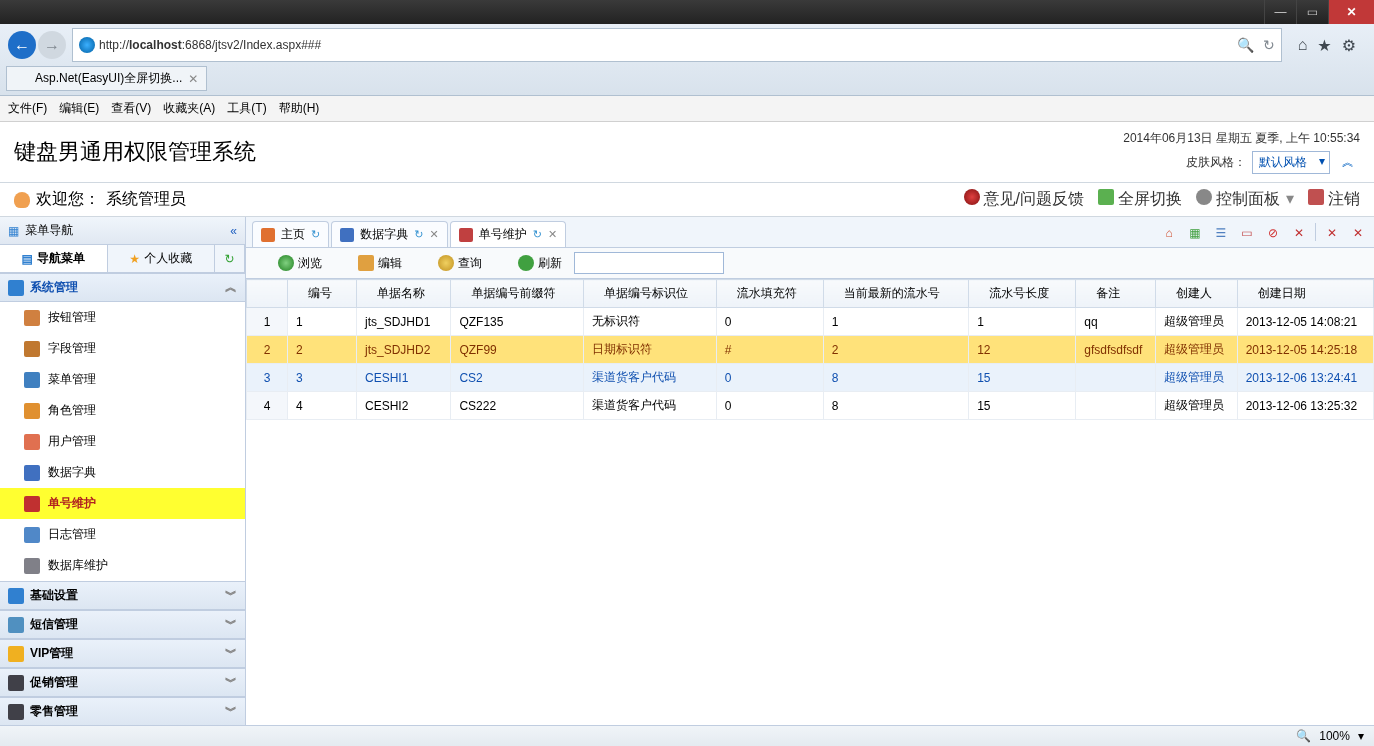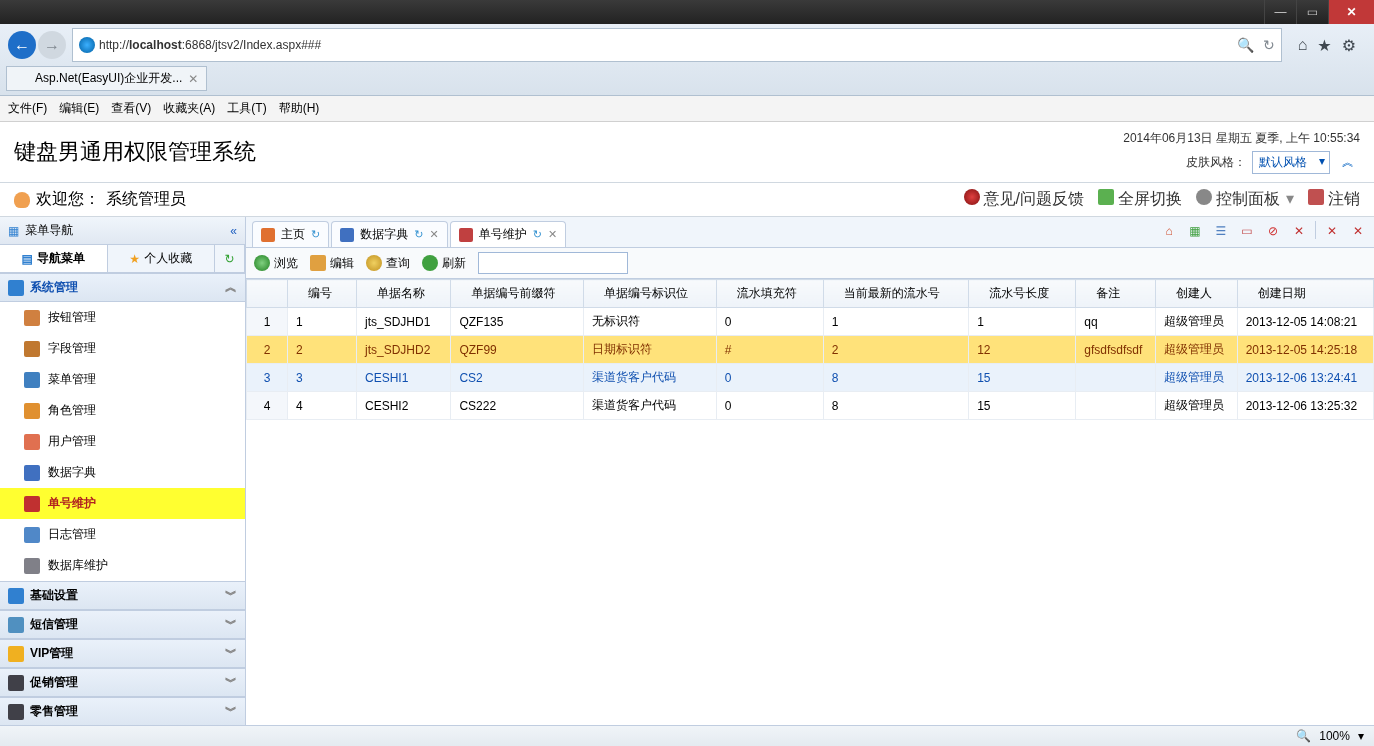--- a/index.html
+++ b/index.html
@@ -57,31 +57,31 @@
 .accordion-hdr { background: linear-gradient(#eaf1fa, #dce6f2); border-top: 1px solid #c0cde0; border-bottom: 1px solid #c0cde0; padding: 5px 8px; display: flex; align-items: center; gap: 6px; font-weight: bold; }
 .accordion-hdr .caret { margin-left: auto; color: #888; }
 .accordion-hdr.active { color: #1050b0; }
 .menu-list { background: #fff; }
 .menu-item { padding: 7px 0 7px 24px; display: flex; align-items: center; gap: 8px; border-bottom: 0; }
 .menu-item.selected { background: #ffff30; font-weight: bold; color: #b02020; }
 .m-ico { width: 16px; height: 16px; display: inline-block; border-radius: 2px; }
 
 
 .main { flex: 1; display: flex; flex-direction: column; background: #fff; }
-.main-tabs { background: #f0f5fb; border-bottom: 1px solid #c0cde0; padding: 4px 6px 0 6px; display: flex; align-items: flex-start; gap: 9px; }
+.main-tabs { background: #f0f5fb; border-bottom: 1px solid #c0cde0; padding: 4px 6px 0 6px; display: flex; align-items: flex-end; gap: 9px; }
 .main-tab { background: #fafcff; border: 1px solid #c0cde0; border-bottom: none; padding: 4px 8px; display: flex; align-items: center; gap: 6px; font-size: 12px; border-radius: 4px 4px 0 0; }
 .main-tab.active { background: #fff; }
 .main-tab .tab-ico { width: 14px; height: 14px; display: inline-block; }
 .main-tab .close-x { color: #888; font-size: 11px; }
 .main-tab .refresh-c { color: #3090d0; font-size: 11px; }
 .tab-tools { margin-left: auto; display: flex; gap: 6px; padding-bottom: 4px; }
 .tool-ico { width: 20px; height: 20px; display: flex; align-items: center; justify-content: center; border: 1px solid transparent; border-radius: 3px; font-size: 12px; }
 
 .data-toolbar { background: #f8fafc; border-bottom: 1px solid #c0cde0; padding: 4px 8px; display: flex; align-items: center; gap: 12px; }
-.dt-btn { display: flex; align-items: center; gap: 4px; }
+.dt-btn { display: flex; align-items: center; gap: 4px; margin-left: 24px; }
 .dt-ico { width: 16px; height: 16px; display: inline-block; border-radius: 50%; }
 .search-box { border: 1px solid #a0b8d8; width: 150px; height: 22px; padding: 0 4px; }
 
 .data-grid { flex: 1; overflow: auto; }
 .data-grid table { width: 100%; border-collapse: collapse; }
 .data-grid th { background: linear-gradient(#f8fafc, #eef3f9); border: 1px solid #d0dbe8; padding: 5px 20px; text-align: left; font-weight: normal; font-size: 12px; }
 .data-grid td { border: 1px solid #e8edf3; padding: 5px 8px; font-size: 12px; }
 .data-grid tr.row-sel td { background: #ffe27a; color: #803000; }
 .data-grid tr.row-hover td { background: #eaf2fb; color: #1050b0; }
 .rownum { width: 26px; text-align: center; background: #f4f7fb; }
@@ -115,21 +115,21 @@
     </div>
     <div class="shell-icons">
       <span>⌂</span>
       <span>★</span>
       <span>⚙</span>
     </div>
   </div>
   <div class="tab-strip">
     <div class="browser-tab">
       <span class="ie-icon" style="width:14px;height:14px"></span>
-      <span>Asp.Net(EasyUI)企业开发...</span>
+      <span>Asp.Net(EasyUI)全屏切换...</span>
       <span class="tab-x">✕</span>
     </div>
   </div>
 </div>
 
 <div class="menu-bar">
   <span>文件(F)</span>
   <span>编辑(E)</span>
   <span>查看(V)</span>
   <span>收藏夹(A)</span>

